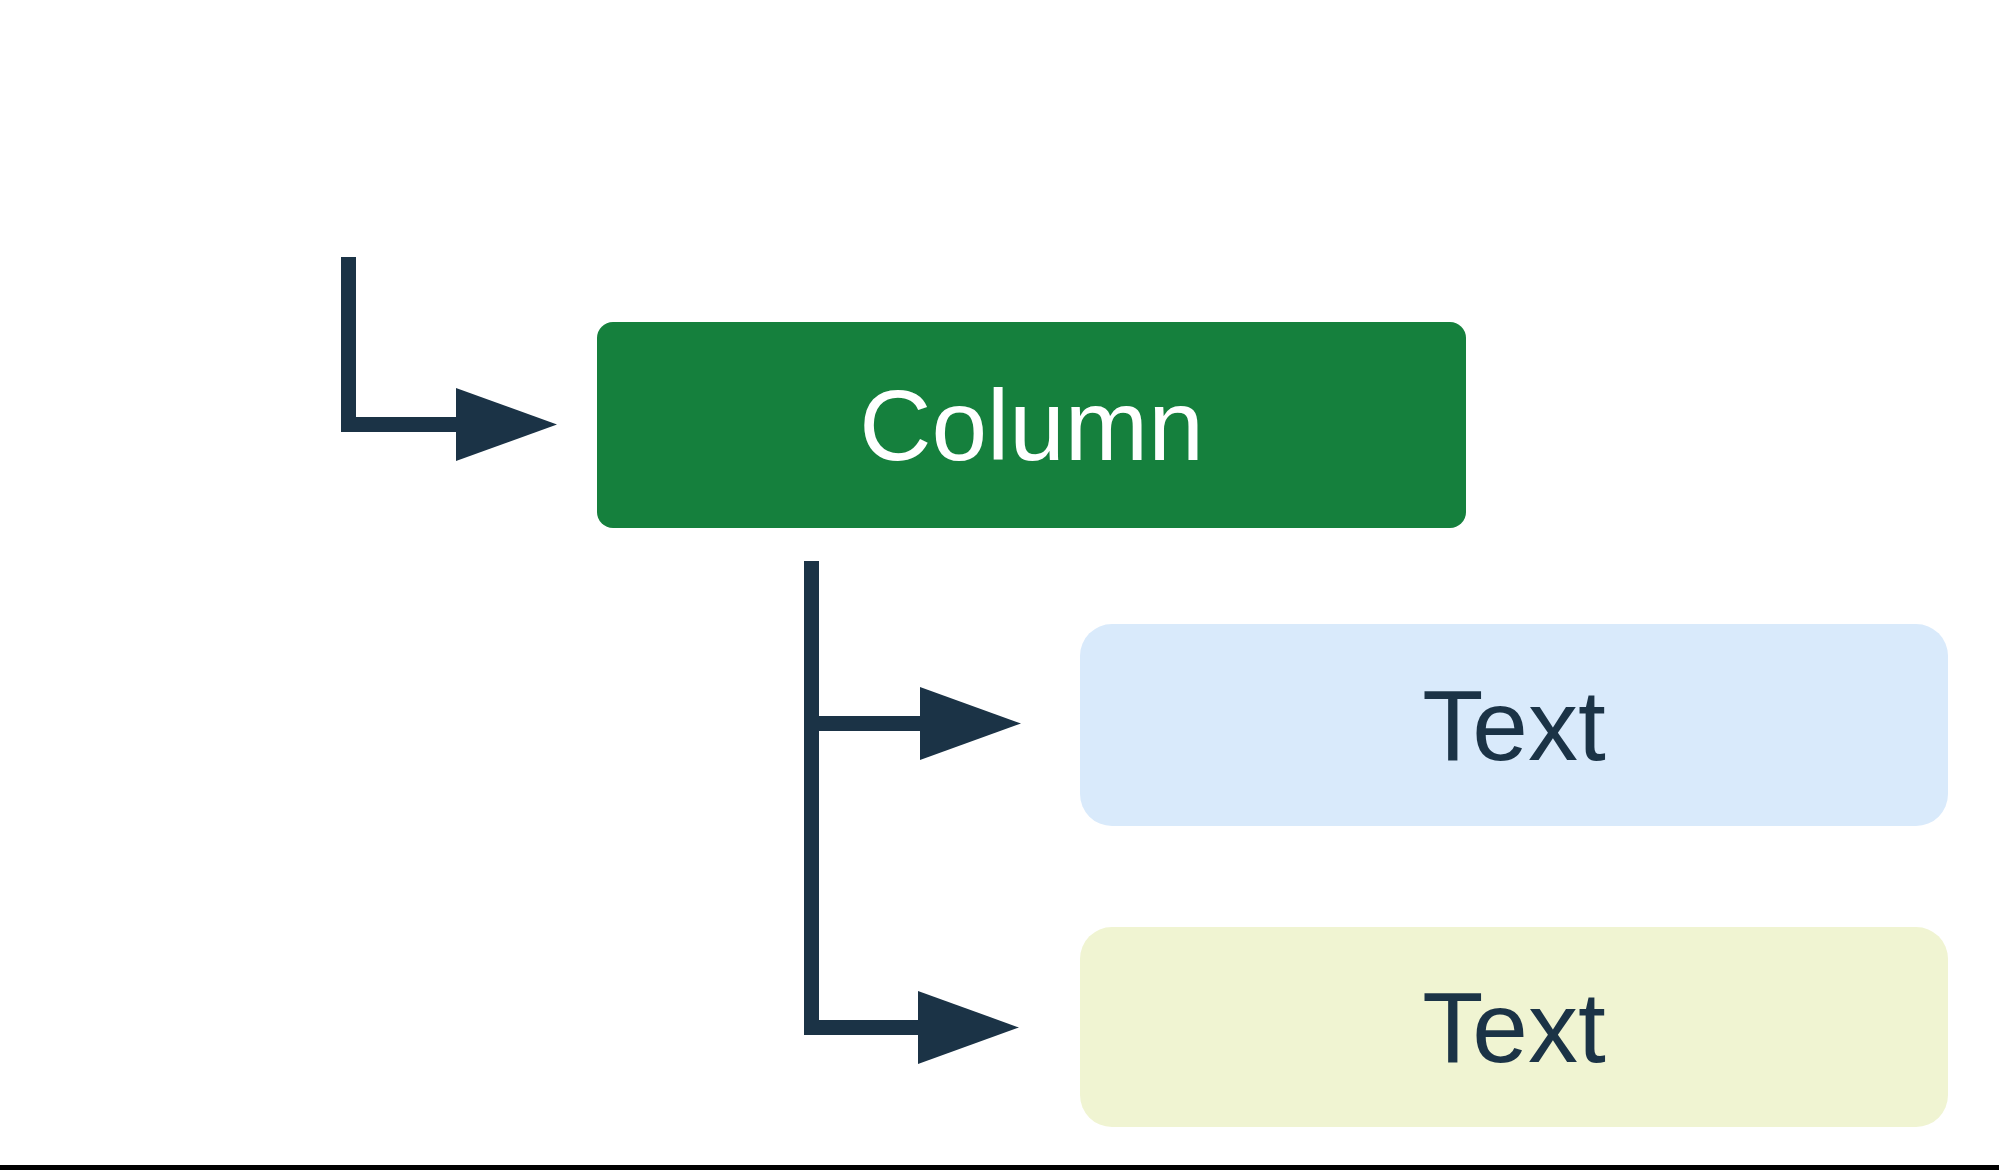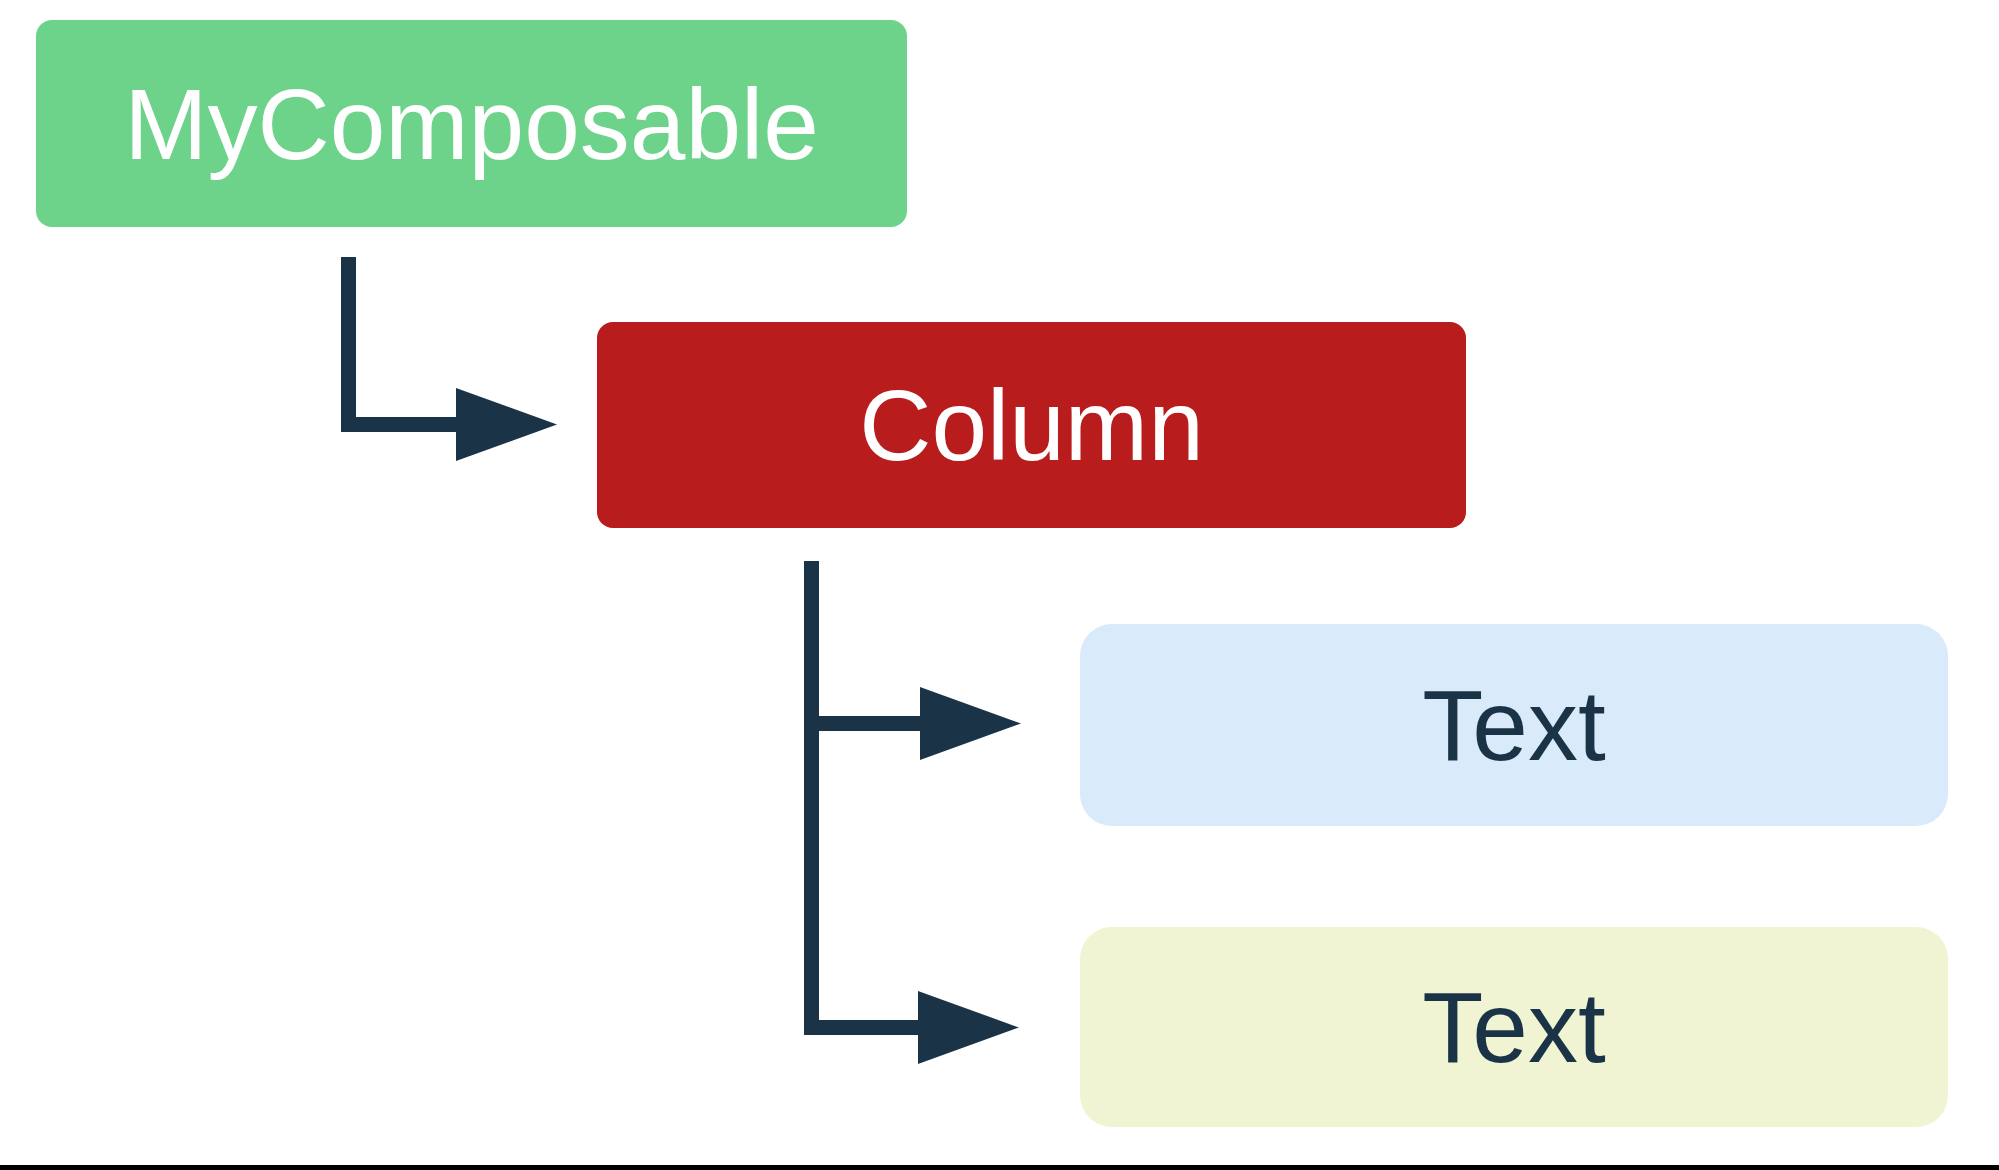--- a/index.html
+++ b/index.html
@@ -48,29 +48,26 @@
     width: 1999px;
     height: 5px;
     background: #000000;
   }
 </style>
 </head>
 <body>
 
 <div class="stage">
 
-  <div class="node" style="left: 36px; top: 20px; width: 871px; height: 207px; background: rgb(110, 211, 138);">
-    <span class="label" style="color: rgb(255, 255, 255);">MyComposable</span>
-  </div>
 
   <div class="bar" style="left: 341px; top: 257px; width: 15px; height: 175px; background: rgb(27, 51, 70);"></div>
   <div class="bar" style="left: 341px; top: 417px; width: 129px; height: 15px; background: rgb(27, 51, 70);"></div>
   <div class="arrowhead" style="left: 456px; top: 388px; background: rgb(27, 51, 70);"></div>
 
-  <div class="node" style="left: 597px; top: 322px; width: 869px; height: 206px; background: #b91c1c;">
+  <div class="node" style="left: 597px; top: 322px; width: 869px; height: 206px; background: #15803d;">
     <span class="label" style="color: rgb(255, 255, 255);">Column</span>
   </div>
 
   <div class="bar" style="left: 804px; top: 561px; width: 15px; height: 474px; background: rgb(27, 51, 70);"></div>
 
   <div class="bar" style="left: 804px; top: 716px; width: 126px; height: 15px; background: rgb(27, 51, 70);"></div>
   <div class="arrowhead" style="left: 920px; top: 687px; background: rgb(27, 51, 70);"></div>
 
   <div class="bar" style="left: 804px; top: 1020px; width: 124px; height: 15px; background: rgb(27, 51, 70);"></div>
   <div class="arrowhead" style="left: 918px; top: 991px; background: rgb(27, 51, 70);"></div>

